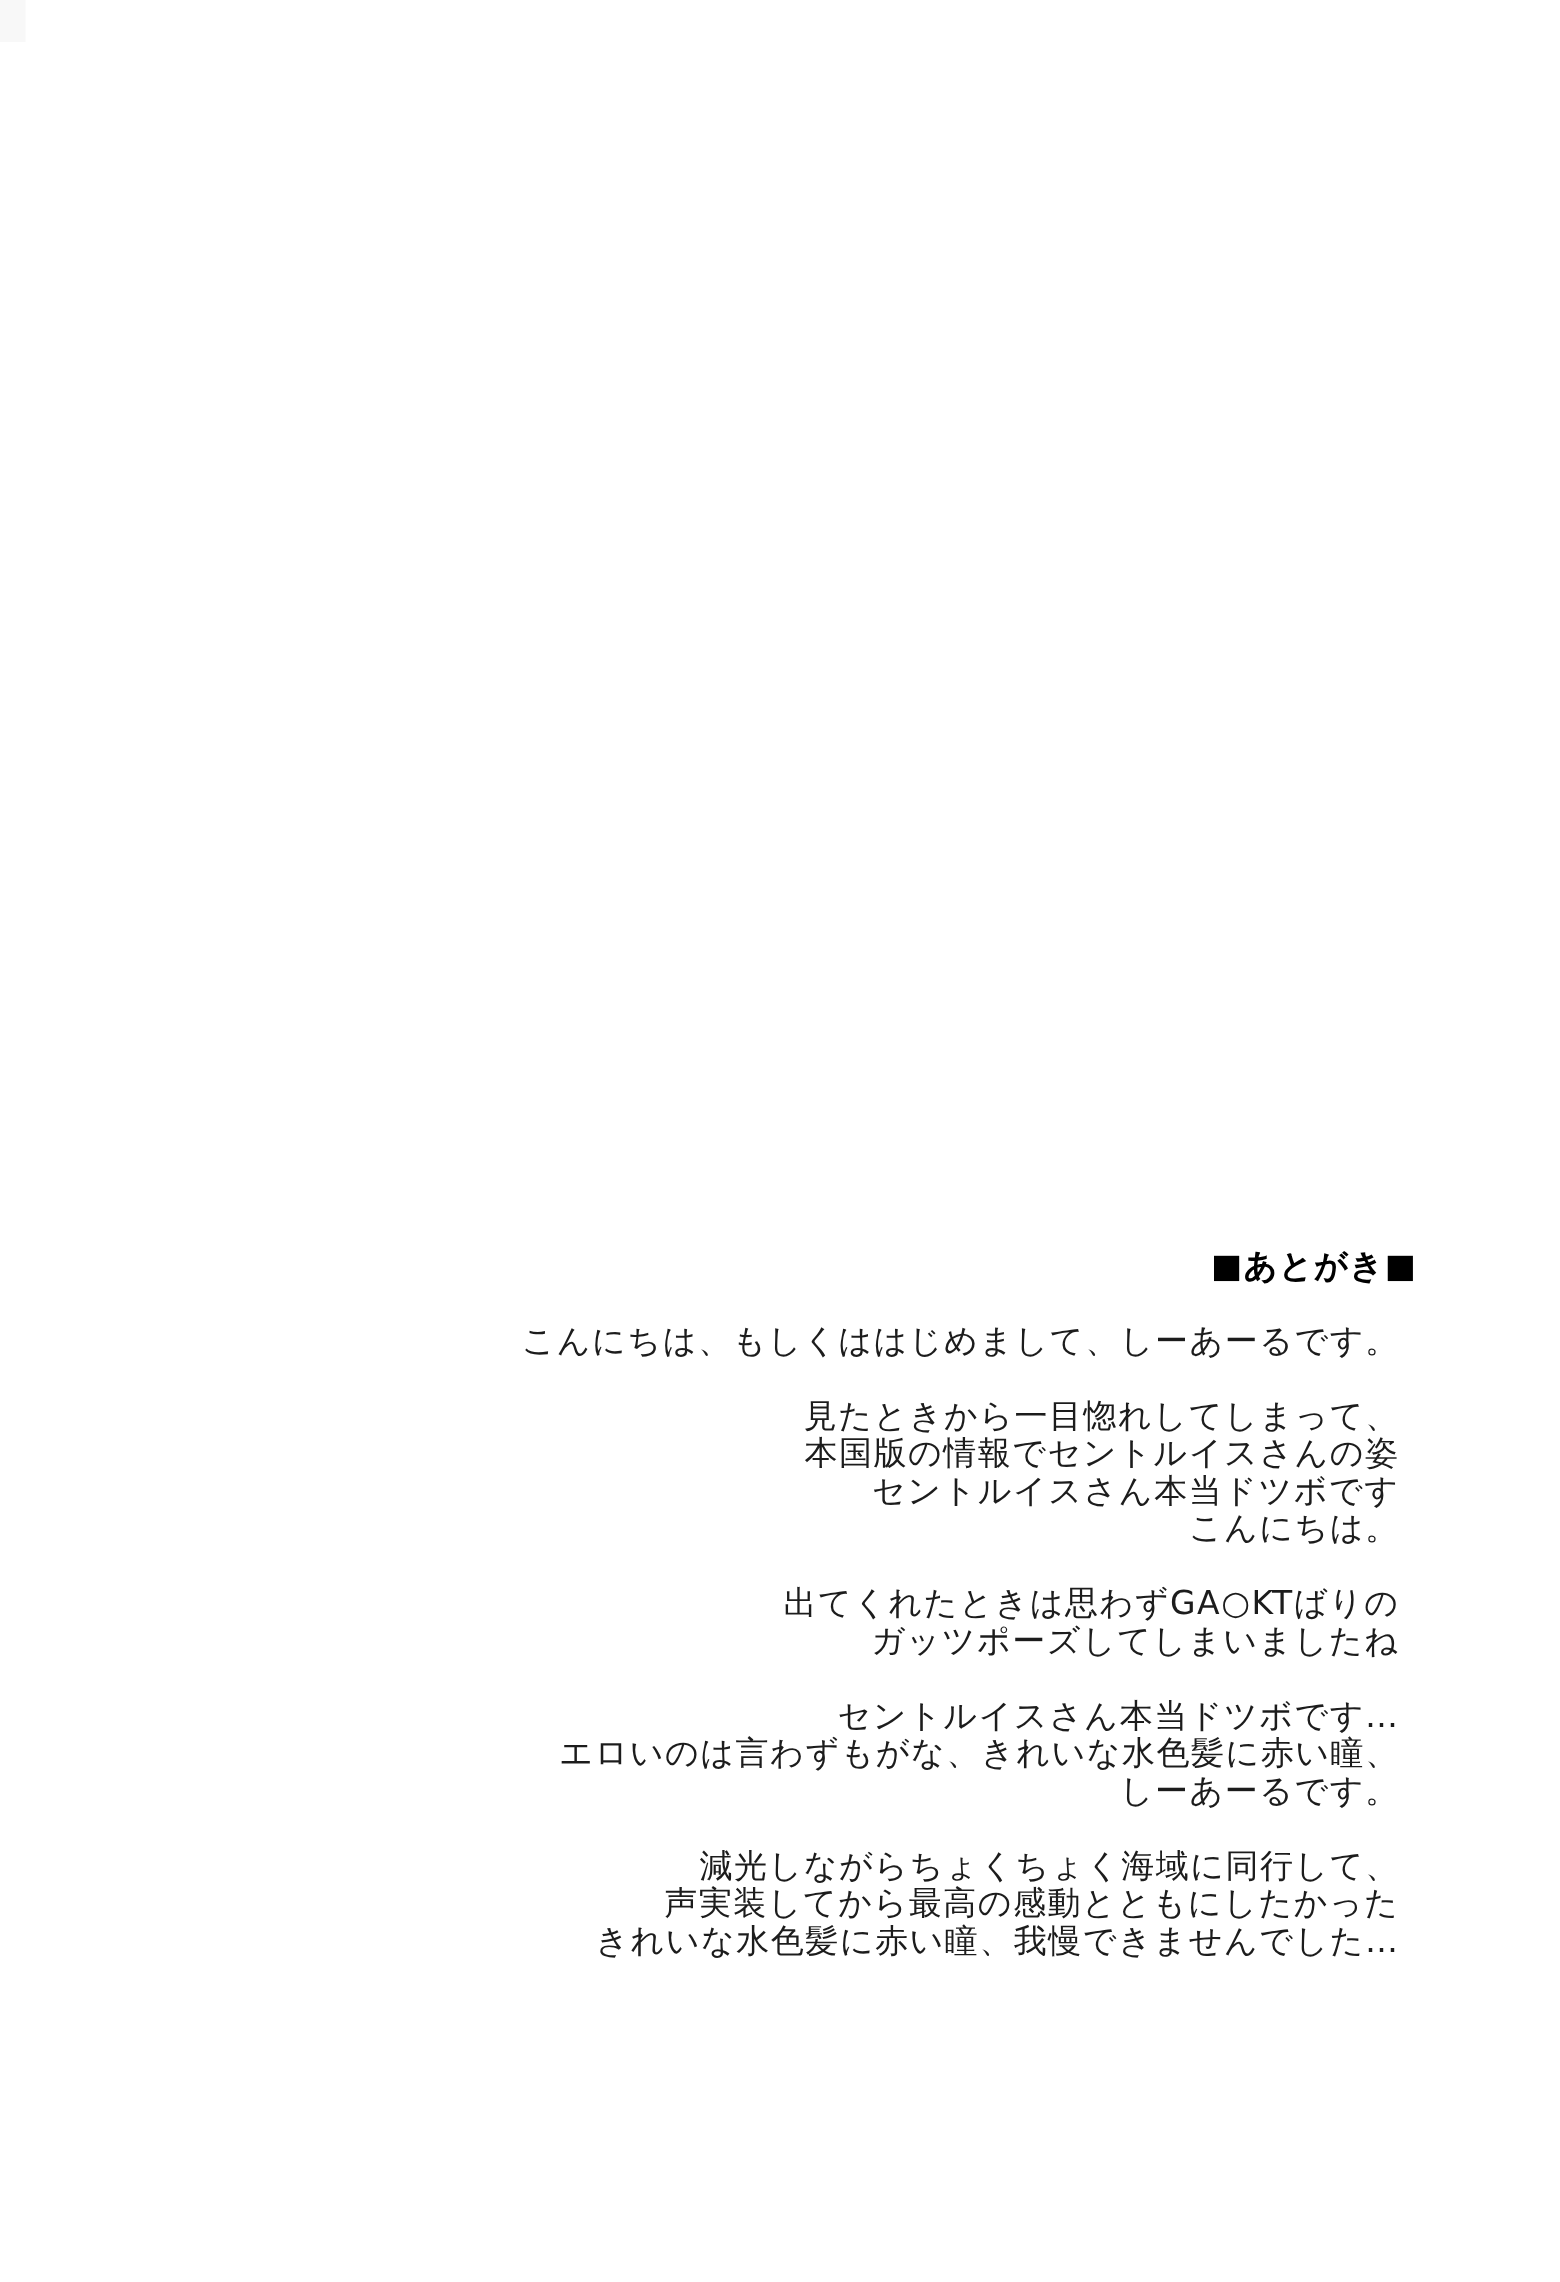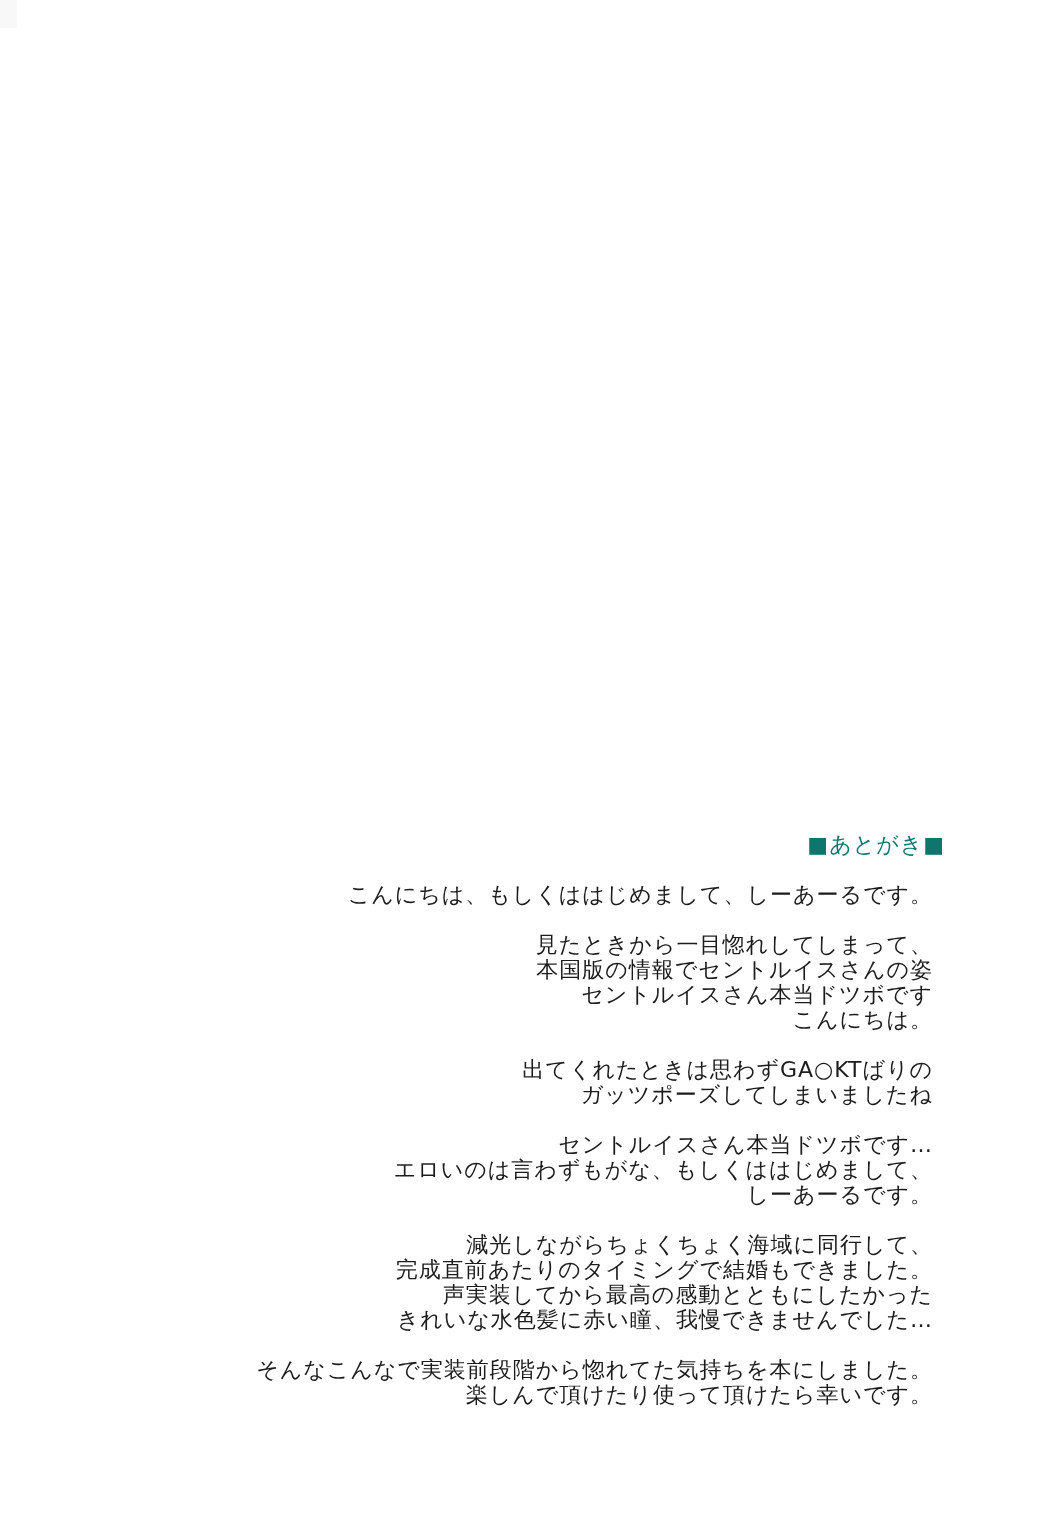--- a/index.html
+++ b/index.html
@@ -33,22 +33,22 @@
     right: 95px;
     width: 700px;
     text-align: right;
     color: #1c1c1c;
     font-size: 22px;
     line-height: 25px;
     letter-spacing: 1px;
   }
   .afterword-header {
     margin: 0 0 25px 0;
-    font-weight: normal;
-    color: #0f766e;
+    font-weight: bold;
+    color: #000000;
   }
   .para {
     margin: 0 12px 25px 0;
   }
   .para:last-child {
     margin-bottom: 0;
   }
   .line {
     white-space: nowrap;
   }
@@ -75,30 +75,25 @@
       <div class="line">こんにちは。</div>
     </div>
 
     <div class="para">
       <div class="line">出てくれたときは思わずGA○KTばりの</div>
       <div class="line">ガッツポーズしてしまいましたね</div>
     </div>
 
     <div class="para">
       <div class="line">セントルイスさん本当ドツボです…</div>
-      <div class="line">エロいのは言わずもがな、もしくははじめまして、</div>
+      <div class="line">エロいのは言わずもがな、きれいな水色髪に赤い瞳、</div>
       <div class="line">しーあーるです。</div>
     </div>
 
     <div class="para">
       <div class="line">減光しながらちょくちょく海域に同行して、</div>
-      <div class="line">完成直前あたりのタイミングで結婚もできました。</div>
       <div class="line">声実装してから最高の感動とともにしたかった</div>
       <div class="line">きれいな水色髪に赤い瞳、我慢できませんでした…</div>
     </div>
 
-    <div class="para">
-      <div class="line">そんなこんなで実装前段階から惚れてた気持ちを本にしました。</div>
-      <div class="line">楽しんで頂けたり使って頂けたら幸いです。</div>
-    </div>
 
   </div>
 </div>
 
 </body></html>

